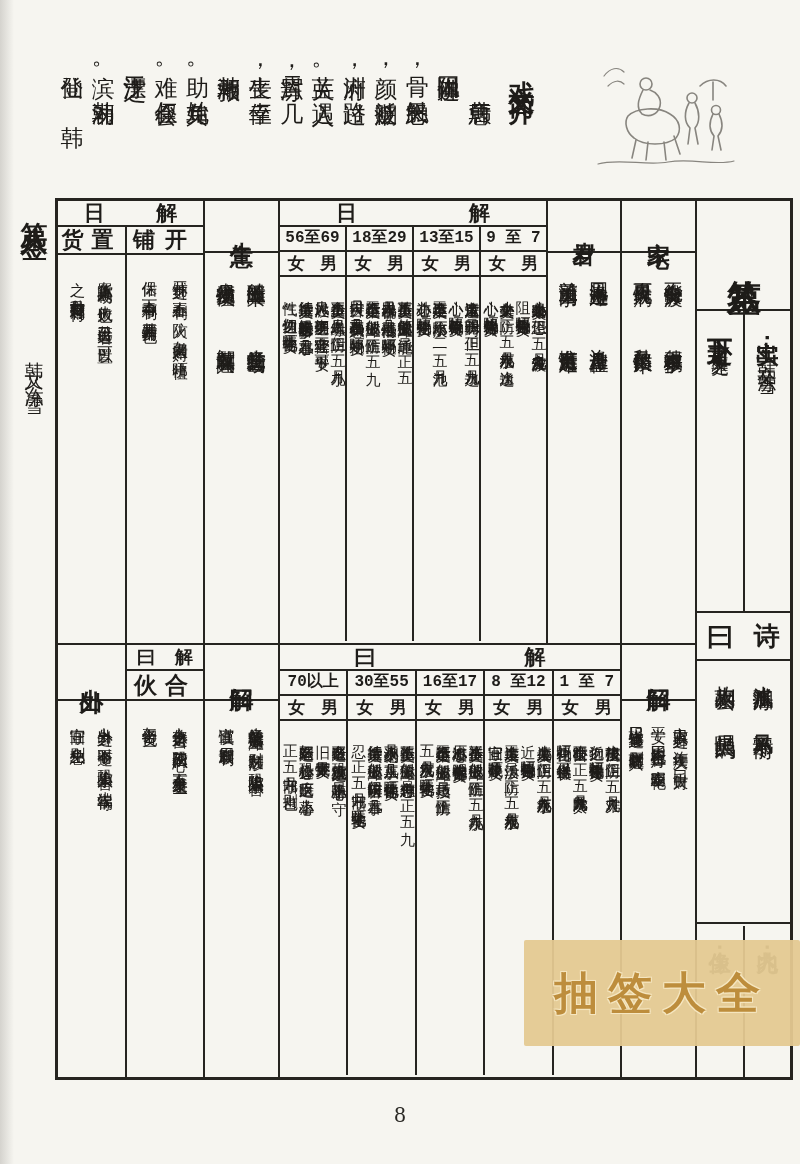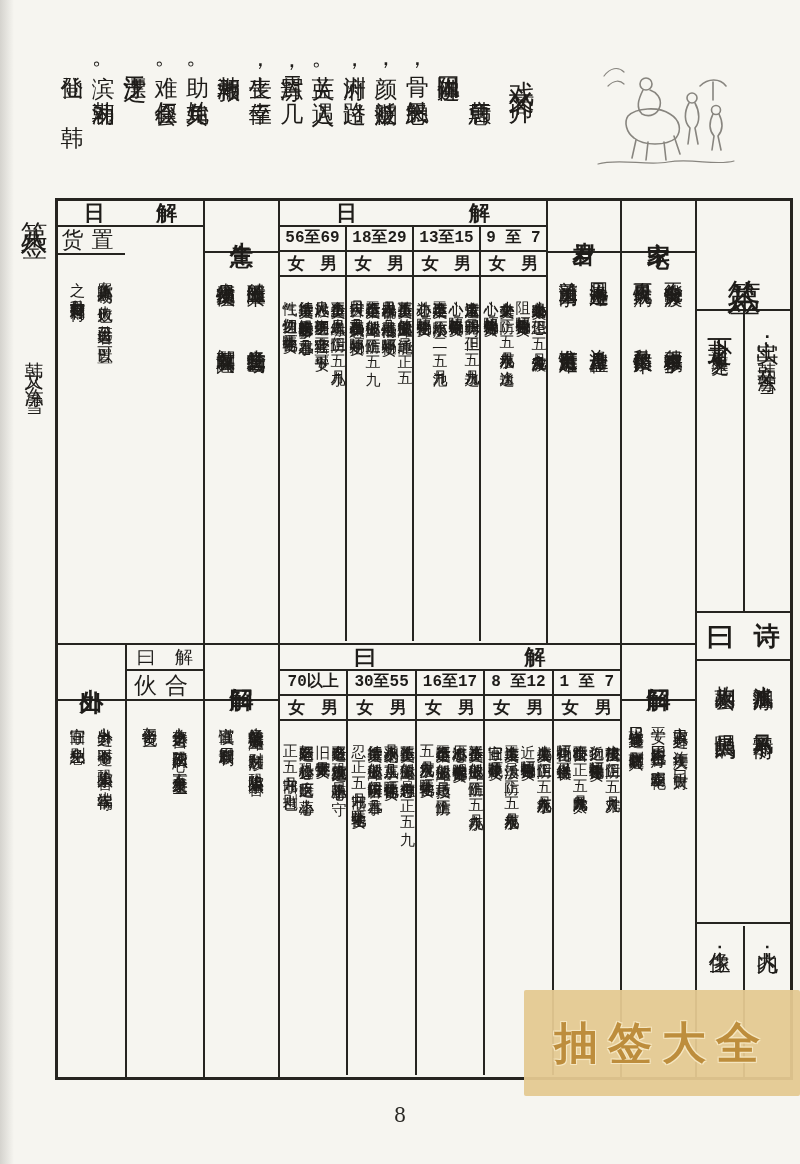--- a/index.html
+++ b/index.html
@@ -12,42 +12,42 @@
   }
   .sheet::before{content:"";position:absolute;left:0;top:0;width:14px;height:100%;
     background:linear-gradient(to right,rgba(60,55,50,.18),rgba(60,55,50,0));pointer-events:none;}
   .abs{position:absolute;}
   .v{writing-mode:vertical-rl;text-orientation:mixed;line-height:1;}
   .vcol{writing-mode:vertical-rl;text-orientation:mixed;line-height:1;letter-spacing:1px;white-space:nowrap;}
   .cols{display:flex;flex-direction:row-reverse;justify-content:space-evenly;align-items:flex-start;height:100%;box-sizing:border-box;}
   .hrow{display:flex;justify-content:space-around;align-items:center;box-sizing:border-box;}
   .bb{border-bottom:2px solid #262420;}
   .bl{border-left:2px solid #262420;}
-  .bold{font-weight:normal;}
+  .bold{font-weight:bold;}
   .center{display:flex;align-items:center;justify-content:center;}
   
   .table{position:absolute;left:55px;top:198px;width:738px;height:882px;border:3px solid #262420;box-sizing:border-box;}
   .colbox{position:absolute;box-sizing:border-box;}
   .colhead{box-sizing:border-box;display:flex;align-items:center;justify-content:center;}
   .stackhead{writing-mode:vertical-rl;text-orientation:upright;font-weight:bold;letter-spacing:3px;}
   .cellbody{box-sizing:border-box;padding-top:14px;}
   .f19{font-size:19px;} .f155{font-size:15.5px;}
   
   .agehead{height:26px;font-size:21px;font-weight:bold;}
   .age-cells{display:flex;flex-direction:row-reverse;align-items:stretch;box-sizing:border-box;}
   .age-cell{flex:1;display:flex;flex-direction:column;box-sizing:border-box;border-left:2px solid #262420;font-family:Liberation Mono, monospace;}
   .age-cell:last-child{border-left:none;}
   .age-range{height:23px;font-size:16px;font-weight:bold;text-align:center;line-height:23px;border-bottom:2px solid #262420;}
   .mf-row{height:23px;display:flex;justify-content:space-around;align-items:center;font-size:17px;font-weight:bold;border-bottom:2px solid #262420;}
   .age-body{flex:1;padding-top:12px;box-sizing:border-box;}
   .age-body .vcol{font-size:15px;letter-spacing:0.5px;}
   
   .strip-sec{position:absolute;left:0;width:100%;box-sizing:border-box;}
   .watermark{
-    position:absolute;left:524px;top:990px;width:276px;height:106px;z-index:6;
+    position:absolute;left:524px;top:940px;width:276px;height:106px;z-index:6;
     background:rgba(228,201,145,0.95);border-radius:2px;
     display:flex;align-items:center;justify-content:center;
   }
   .watermark span{
     font-size:44px;font-weight:bold;letter-spacing:10px;color:#bd8d3c;
     font-family:"DejaVu Sans",sans-serif;
     text-shadow:0 0 2px #f5e6c0,1px 1px 0 #f5e6c0,-1px -1px 0 #f5e6c0,1px -1px 0 #f5e6c0,-1px 1px 0 #f5e6c0;
   }
   .pagenum{position:absolute;left:0;top:1102px;width:800px;text-align:center;font-size:23px;color:#2a2824;}
 </style>
@@ -218,20 +218,29 @@
           <div class="vcol">破船上滩险其中　　　生意经营有劫凶</div>
           <div class="vcol">来往交易须谨慎　　　智慧谋取利兴隆</div>
         </div>
     </div>
 
     <div class="colbox bb hrow" style="left:0;top:0;width:145px;height:26px;font-size:21px;font-weight:bold;">
         <span>日</span>
         <span>解</span>
       </div>
 
+    <div class="colbox bl" style="left:67px;top:26px;width:78px;height:416px;">
+      <div class="colhead bb bold" style="height:28px;font-size:22px;letter-spacing:10px;">
+          <span>铺开</span>
+        </div>
+      <div class="cellbody cols f155" style="height:386px;">
+          <div class="vcol">开铺之卦　上春不利　防火　勿引人赌赙　吓佛祖</div>
+          <div class="vcol">保佑　下春有中小利　若未开铺勿开也</div>
+        </div>
+    </div>
 
     <div class="colbox" style="left:0;top:26px;width:67px;height:416px;">
       <div class="colhead bb bold" style="height:28px;font-size:22px;letter-spacing:8px;">
           <span>货置</span>
         </div>
       <div class="cellbody cols f155" style="height:386px;">
           <div class="vcol">卜置货防小人耗劫　失败也　若已失过者　可以置</div>
           <div class="vcol">之　交秋冬月有财利可得</div>
         </div>
     </div>

